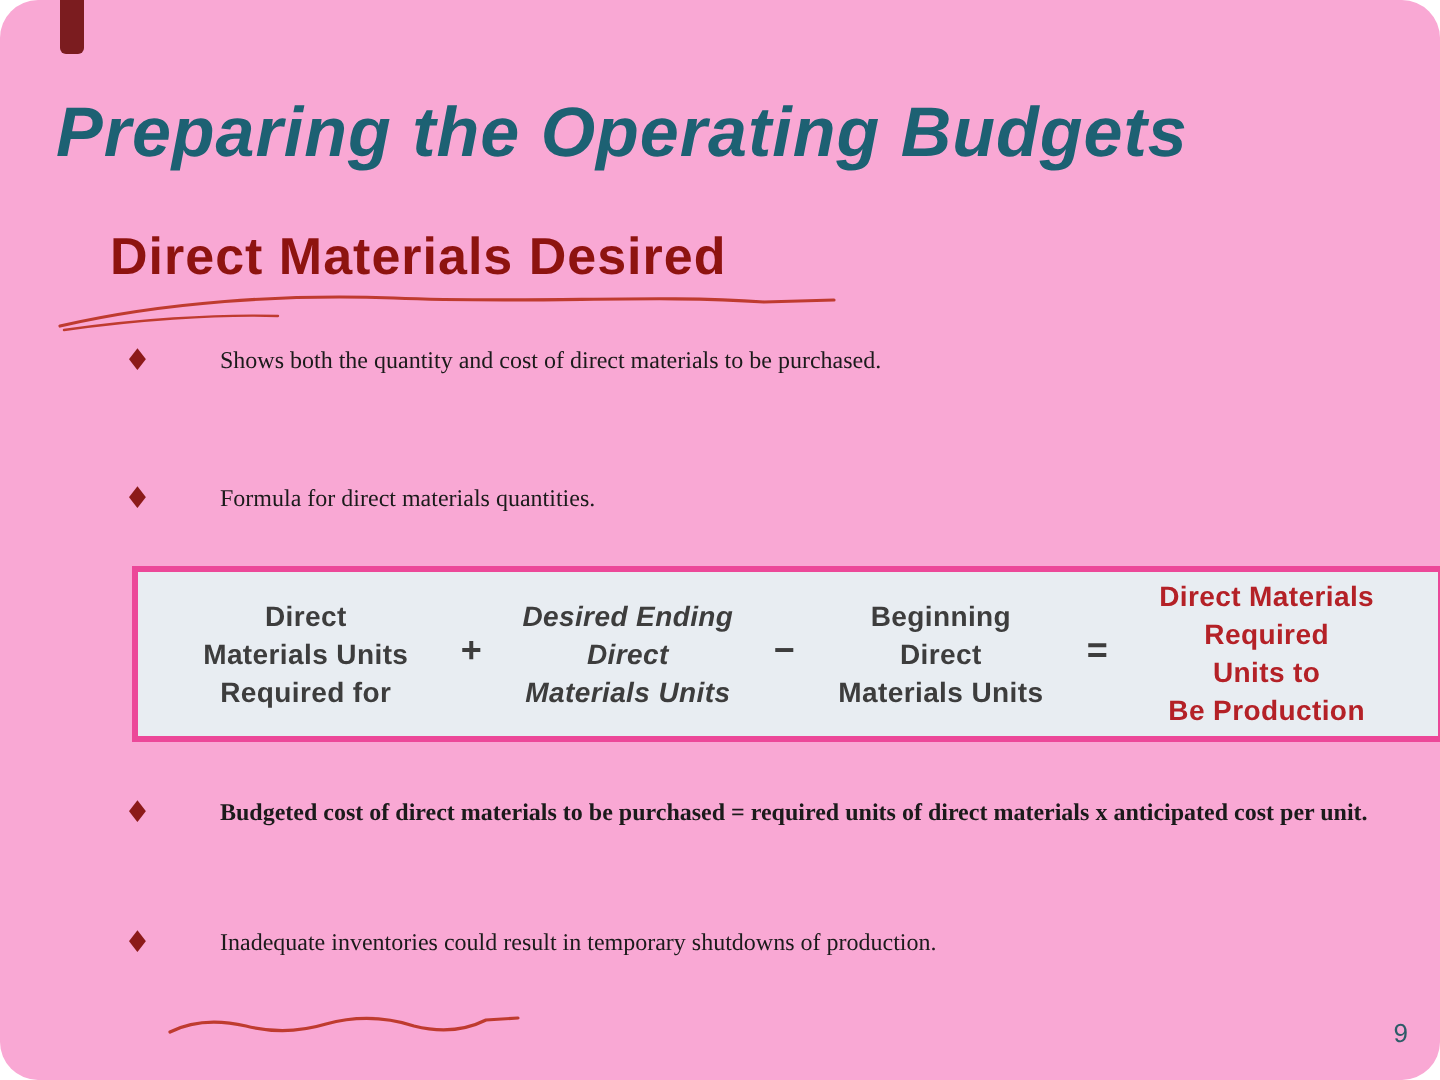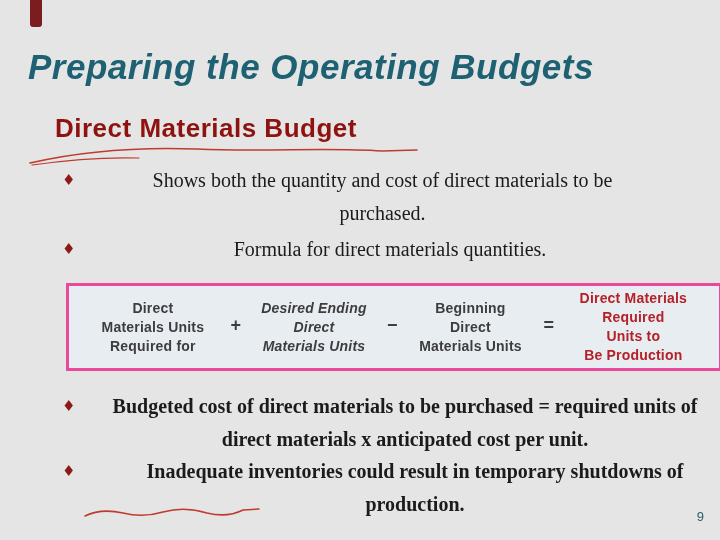--- a/index.html
+++ b/index.html
@@ -1,18 +1,18 @@
 <!DOCTYPE html>
 <html><head>
 <meta charset="utf-8">
 <style>
   html,body { margin:0; padding:0; background:#ffffff; }
   .slide {
-    position:relative; width:720px; height:540px; background:#e5e5e5;
-    overflow:hidden; font-family:"Liberation Sans", sans-serif;
+    position:relative; width:720px; height:540px; background:#f9a8d4;
+    overflow:hidden; font-family:"Liberation Sans", sans-serif;border-radius:19px;
   }
   .accent-bar {
     position:absolute; left:30px; top:0; width:12px; height:27px;
     background:#7b1c1f; border-radius:0 0 3px 3px;
   }
   .title {
     position:absolute; left:28px; top:46px; margin:0;
     font:bold italic 35px/1.2 "Liberation Sans", sans-serif;
     color:#1d6173; letter-spacing:0.5px; white-space:nowrap;
   }
@@ -23,25 +23,24 @@
   }
   .swoosh { position:absolute; left:27px; top:142px; width:398px; height:26px; }
   .wavy   { position:absolute; left:83px; top:506px; width:180px; height:16px; }
 
   .bullet { position:absolute; display:flex; align-items:flex-start; }
   .marker {
     flex:0 0 48px; font-family:"DejaVu Sans", sans-serif;
     font-size:15px; line-height:33px; color:#8c1a19;
   }
   .btext {
-    font-family:"Liberation Serif", serif; font-size:20px; line-height:33px;
+    font-family:"Liberation Serif", serif; font-size:12px; line-height:33px;
     color:#1b1b1b;
-    text-align:center;
   }
-  .btext.bold { font-weight:bold; }
+  .btext.bold { font-weight:normal; }
   .b1 { left:62px; top:164px; } .b1 .btext { width:545px; }
   .b2 { left:62px; top:233px; } .b2 .btext { width:560px; }
   .b3 { left:62px; top:390px; } .b3 .btext { width:590px;font-weight:bold; }
   .b4 { left:62px; top:455px; } .b4 .btext { width:610px; }
 
   .fbox {
     position:absolute; left:46px; top:283px; width:626px; height:82px;
     background:#e8edf2; border:3px solid #ec4899;
     display:flex; align-items:center; justify-content:space-between;
     padding:0 12px; box-sizing:content-box;margin-left:20px;
@@ -63,21 +62,21 @@
 </style>
 </head>
 <body>
 
 <div class="slide">
 
   <div class="accent-bar"></div>
 
   <h1 class="title">Preparing the Operating Budgets</h1>
 
-  <h2 class="heading">Direct Materials Budget</h2>
+  <h2 class="heading">Direct Materials Desired</h2>
 
   <svg class="swoosh" viewBox="0 0 398 26" fill="none" xmlns="http://www.w3.org/2000/svg">
     <path d="M3,21 C55,9 115,5 170,7 C240,10 300,5 355,9 L390,8" stroke="#bf3b2f" stroke-width="1.6" stroke-linecap="round"></path>
     <path d="M5,23 C40,18 80,15 112,16" stroke="#bf3b2f" stroke-width="1.2" stroke-linecap="round"></path>
   </svg>
 
   <div class="bullet b1">
     <span class="marker">♦</span>
     <span class="btext">Shows both the quantity and cost of direct materials to be purchased.</span>
   </div>

